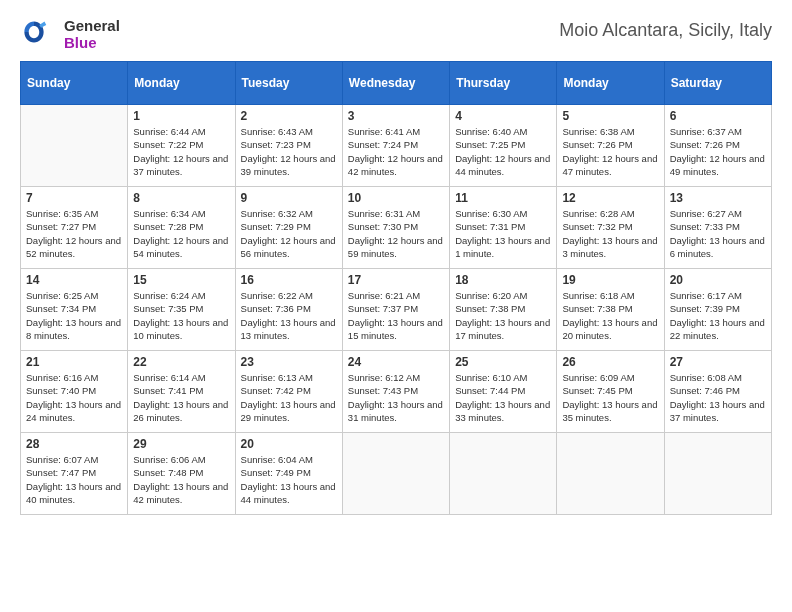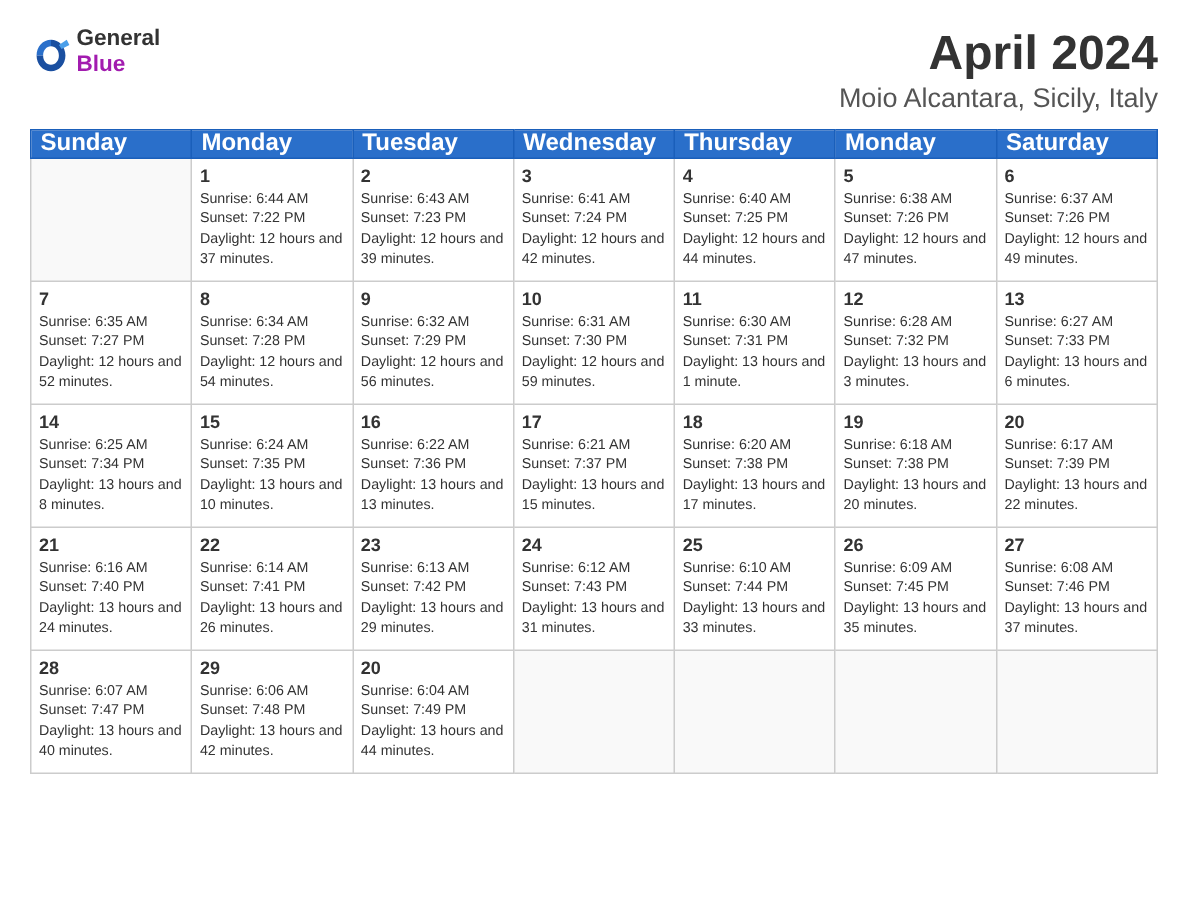--- a/index.html
+++ b/index.html
@@ -17,22 +17,22 @@
       padding: 18px 20px 10px 20px;
     }
     .header {
       display: flex;
       justify-content: space-between;
       align-items: flex-start;
       margin-bottom: 10px;
     }
     .logo {
       display: flex;
-      align-items: flex-end;
-      gap: 3px;
+      align-items: flex-start;
+      gap: 16px;
     }
     .logo-text {
       display: flex;
       flex-direction: column;
       line-height: 1.1;
     }
     .logo-general {
       font-size: 15px;
       font-weight: bold;
       color: #333;
@@ -62,22 +62,22 @@
     }
     .calendar {
       width: 100%;
       border-collapse: collapse;
       table-layout: fixed;
     }
     .calendar th {
       background: #2a6fca;
       color: white;
       text-align: left;
-      padding: 0 6px;
-      font-size: 16px;
+      padding: 14px 6px;
+      font-size: 12px;
       font-weight: bold;
       border: 1px solid #1a5fba;
     }
     .calendar td {
       vertical-align: top;
       border: 1px solid #ccc;
       padding: 4px 5px;
       font-size: 9.5px;
       color: #333;
       height: 82px;
@@ -109,21 +109,20 @@
         <path d="M16 4 C10 4 5 9 5 16 L10 16 C10 12 12.5 9 16 9 Z" fill="#2a6fca"></path>
         <path d="M16 9 C19.5 9 22 12 22 16 C22 20 19.5 23 16 23 C12.5 23 10 20 10 16 L5 16 C5 23 10 28 16 28 C22 28 27 23 27 16 C27 9 22 4 16 4 Z" fill="#1a4fa0"></path>
         <path d="M22 8 L28 4 L30 8 L24 11 Z" fill="#4a9fea"></path>
       </svg>
       <div class="logo-text">
         <span class="logo-general">General</span>
         <span class="logo-blue">Blue</span>
       </div>
     </div>
     <div class="title-area">
-      <div class="month-title">April 2024</div>
       <div class="location">Moio Alcantara, Sicily, Italy</div>
     </div>
   </div>
 
   <table class="calendar">
     <thead>
       <tr>
       <th>Sunday</th>
           <th>Monday</th>
           <th>Tuesday</th>

